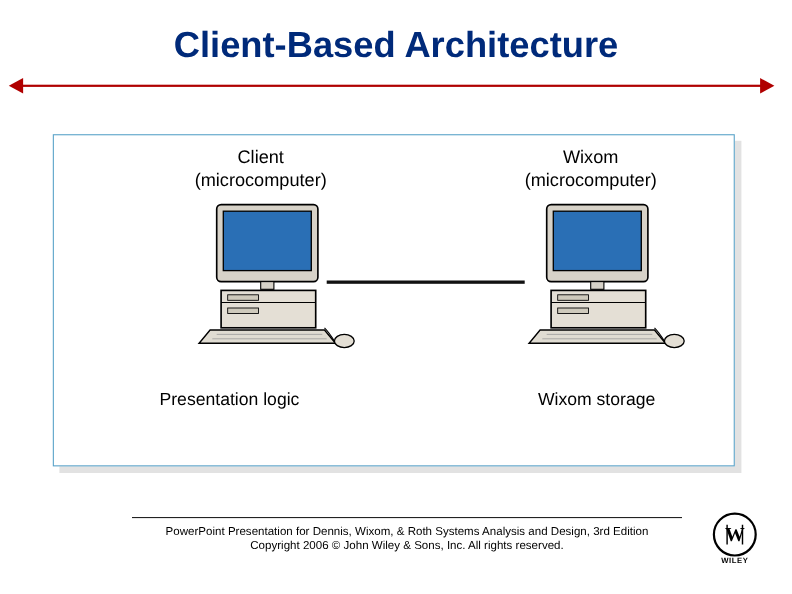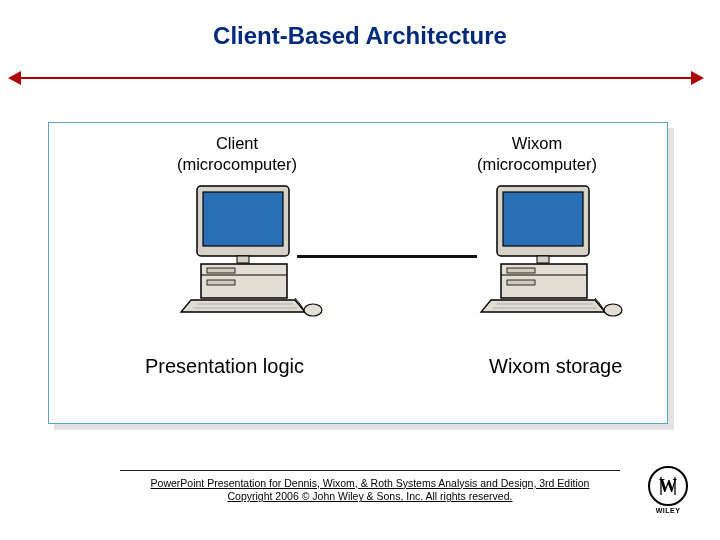--- a/index.html
+++ b/index.html
@@ -6,21 +6,21 @@
   body {
     width: 720px;
     height: 540px;
     background: #ffffff;
     font-family: Arial, sans-serif;
     position: relative;
     overflow: hidden;
   }
   .title {
     text-align: center;
-    font-size: 24px;
+    font-size: 33px;
     font-weight: bold;
     color: #002a7a;
     margin-top: 22px;
   }
   .divider-line {
     position: absolute;
     top: 77px;
     left: 18px;
     width: 676px;
     height: 2px;
@@ -86,21 +86,21 @@
     text-align: center;
     margin-bottom: 8px;
   }
   .computer-svg-wrap {
     display: flex;
     justify-content: center;
   }
   .below-label {
     position: absolute;
     font-family: Arial, sans-serif;
-    font-size: 20px;
+    font-size: 16px;
     color: #000;
     line-height: 1.35;
     text-align: left;
   }
   .client-below { left: 96px; top: 230px; }
   .server-below { left: 440px; top: 230px; }
   .network-line {
     position: absolute;
     top: 132px;
     left: 248px;
@@ -118,21 +118,20 @@
   }
   .footer-text {
     position: absolute;
     bottom: 36px;
     left: 120px;
     width: 500px;
     text-align: center;
     font-size: 10.5px;
     color: #000;
     line-height: 1.3;
-    text-decoration: underline;
   }
   .wiley-logo {
     position: absolute;
     right: 30px;
     bottom: 30px;
     width: 44px;
     height: 44px;
     text-align: center;
   }
   .wiley-circle {

